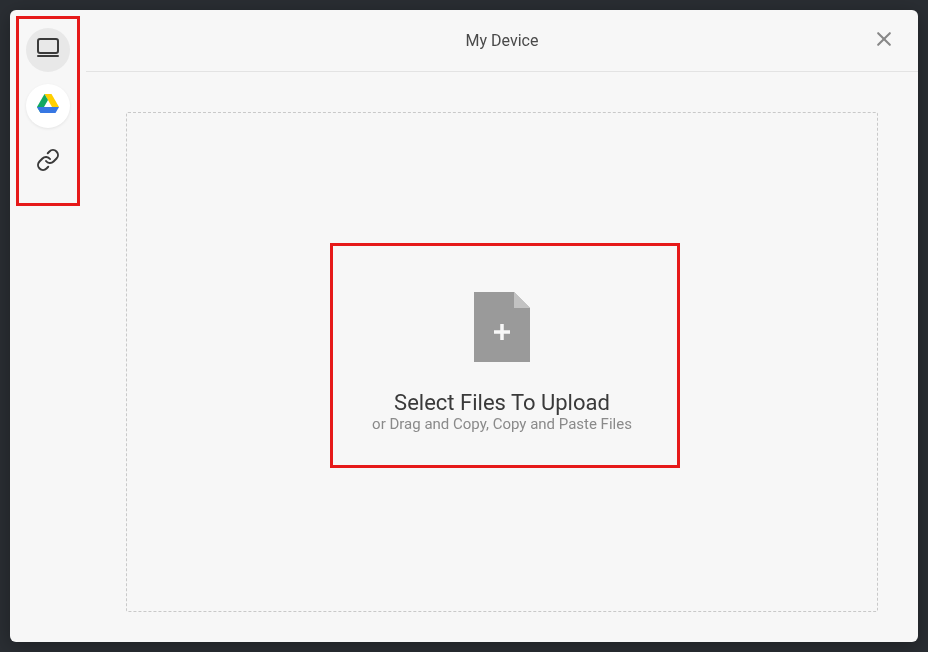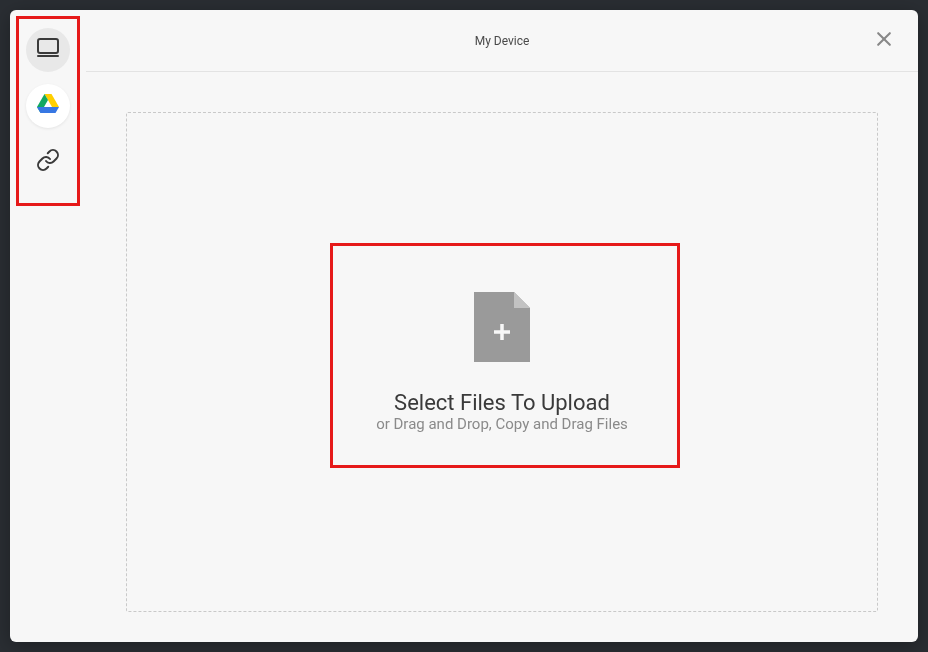--- a/index.html
+++ b/index.html
@@ -59,21 +59,21 @@
     }
     .header {
       height: 62px;
       border-bottom: 1px solid #e3e3e3;
       display: flex;
       align-items: center;
       justify-content: center;
       position: relative;
     }
     .header-title {
-      font-size: 12px;
+      font-size: 16px;
       color: #4a4a4a;
       font-weight: 400;
     }
     .close-btn {
       position: absolute;
       right: 20px;
       top: 50%;
       transform: translateY(-50%);
       width: 28px;
       height: 28px;
@@ -190,21 +190,21 @@
         <div class="upload-area">
           <span class="file-icon">
             <svg width="56" height="70" viewBox="0 0 56 70">
               <path d="M0 0 L40 0 L56 16 L56 70 L0 70 Z" fill="#9a9a9a"></path>
               <path d="M40 0 L40 16 L56 16 Z" fill="#c2c2c2"></path>
               <line x1="28" y1="32" x2="28" y2="48" stroke="#f7f7f7" stroke-width="3.5"></line>
               <line x1="20" y1="40" x2="36" y2="40" stroke="#f7f7f7" stroke-width="3.5"></line>
             </svg>
           </span>
           <div class="upload-title">Select Files To Upload</div>
-          <div class="upload-sub">or Drag and Drop, Copy and Drag Files</div>
+          <div class="upload-sub">or Drag and Copy, Copy and Paste Files</div>
         </div>
       </div>
     </div>
   </div>
 </div>
 
 <div class="annotation sidebar-anno"></div>
 <div class="annotation upload-anno"></div>
 
 </body></html>

